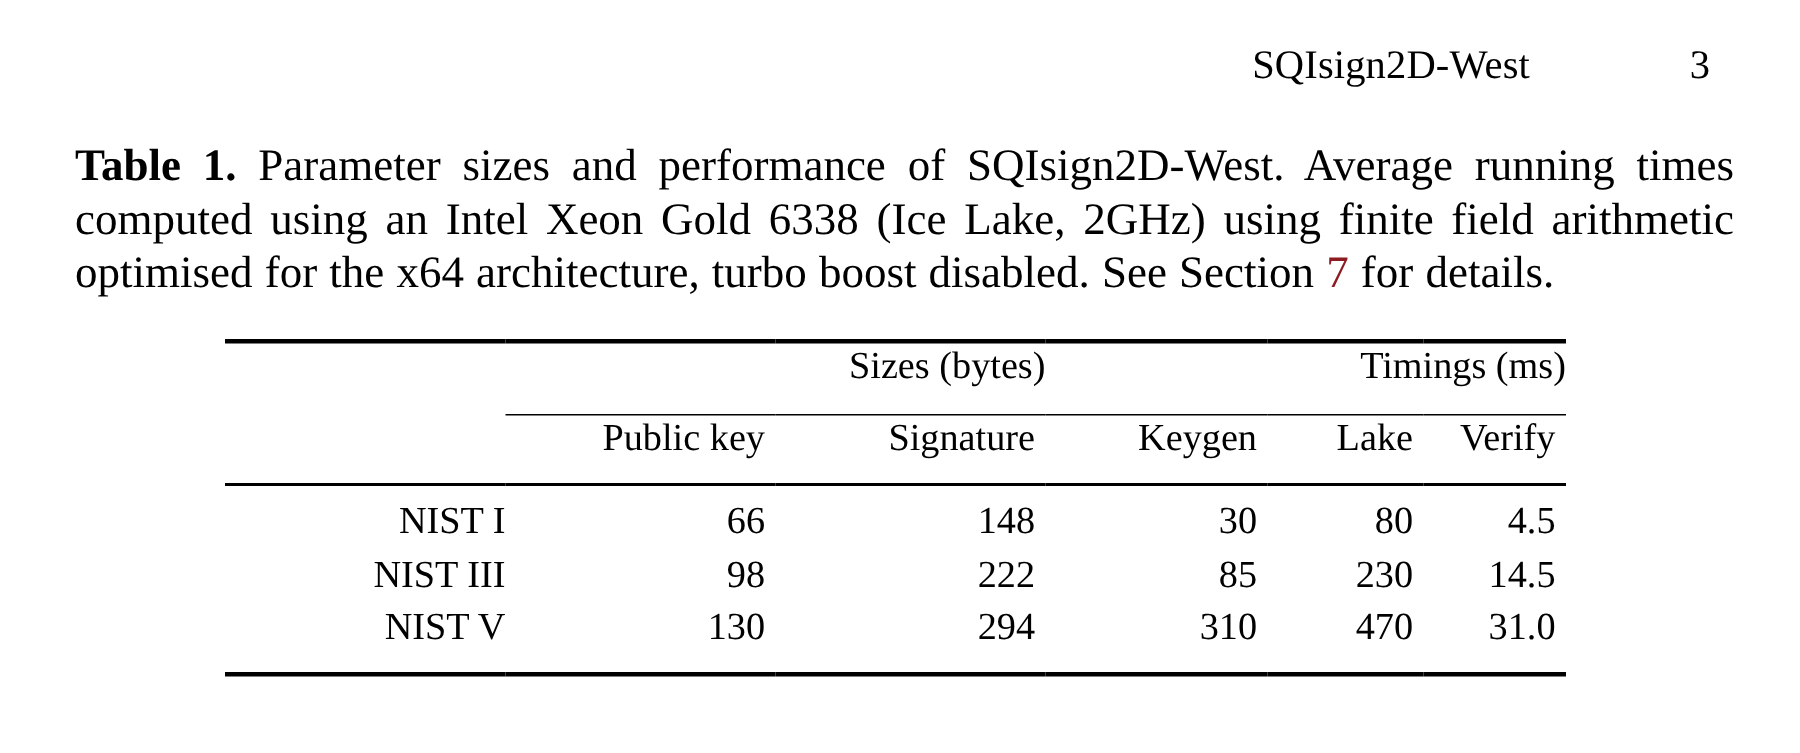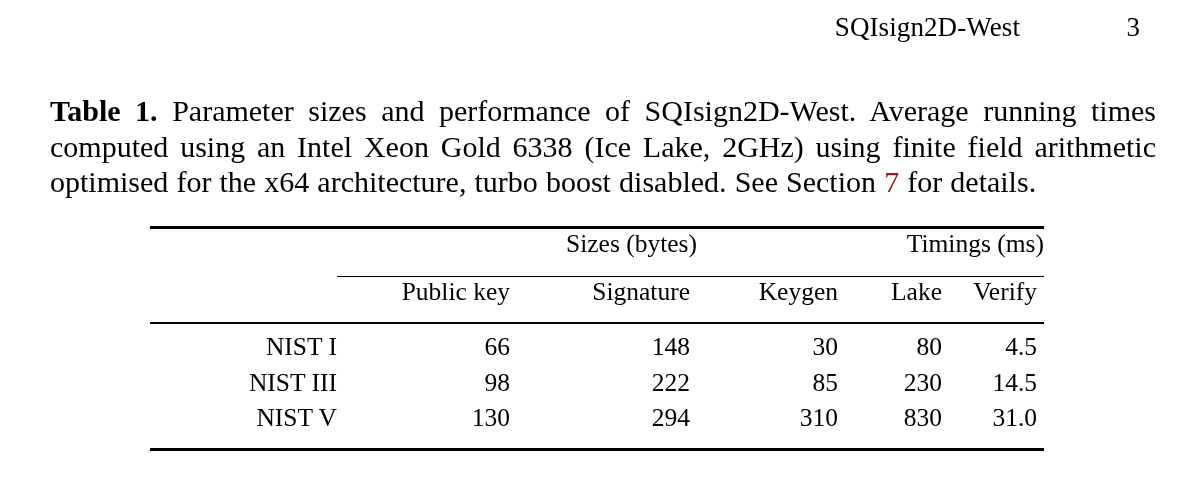--- a/index.html
+++ b/index.html
@@ -12,21 +12,21 @@
     height: 502px;
     font-family: "Liberation Serif", "DejaVu Serif", serif;
     color: #000000;
     overflow: hidden;
     position: relative;
   }
 
   
   .page-header {
     position: absolute;
-    top: 12px;
+    top: 28px;
     left: 60px;
     right: 60px;
     height: 40px;
     display: flex;
     align-items: flex-start;
     justify-content: flex-end;
   }
   .header-title {
     font-size: 27px;
     letter-spacing: 0.1px;
@@ -198,21 +198,21 @@
         <td class="num">85</td>
         <td class="num">230</td>
         <td class="num">14.5</td>
       </tr>
 
       <tr class="datarow">
         <td class="scheme">NIST V</td>
         <td class="num">130</td>
         <td class="num">294</td>
         <td class="num">310</td>
-        <td class="num">830</td>
+        <td class="num">470</td>
         <td class="num">31.0</td>
       </tr>
 
       <tr class="spacer-bot">
           <td colspan="6"></td>
         </tr>
 
       <tr class="bottomrule">
         <td colspan="6"></td>
       </tr>

